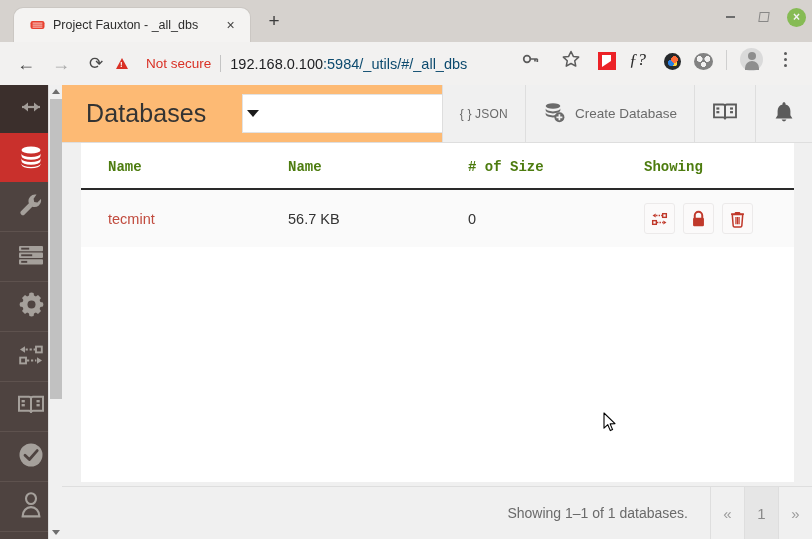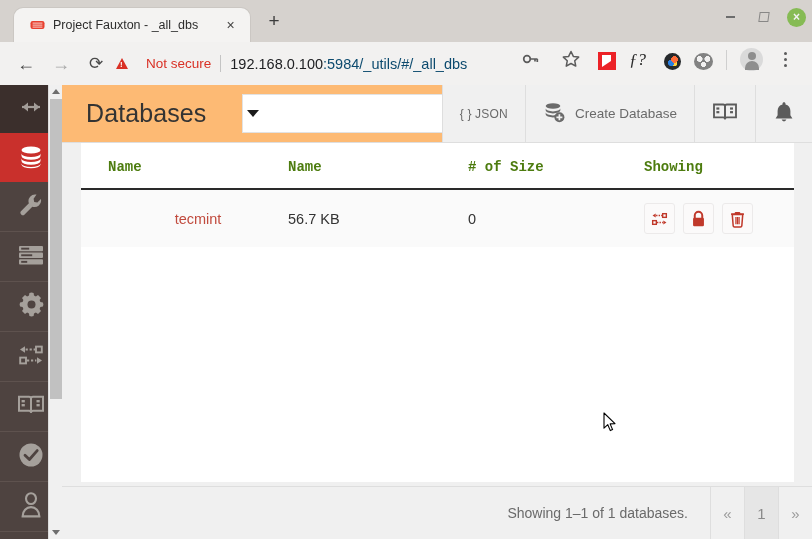--- a/index.html
+++ b/index.html
@@ -439,21 +439,21 @@
     padding: 16px 0 13px 0;
     border-bottom: 2px solid #2a2a2a;
     font-family: Liberation Mono, monospace;
   }
   table.fdb td {
     font-size: 14.5px;
     color: #333;
     padding: 13px 0;
     background: #fafafa;
   }
-  .col-name { width: 180px; padding-left: 27px !important; text-align: center; }
+  .col-name { width: 180px; padding-left: 27px !important; }
   .col-size { width: 180px; }
   .col-docs { width: 176px; }
   .col-actions { width: 150px; }
   td.col-name a {
     color: #c14b3e;
     text-decoration: none;
     cursor: pointer;
   }
   .act-wrap { display: flex; gap: 8px; }
   .act-btn {

